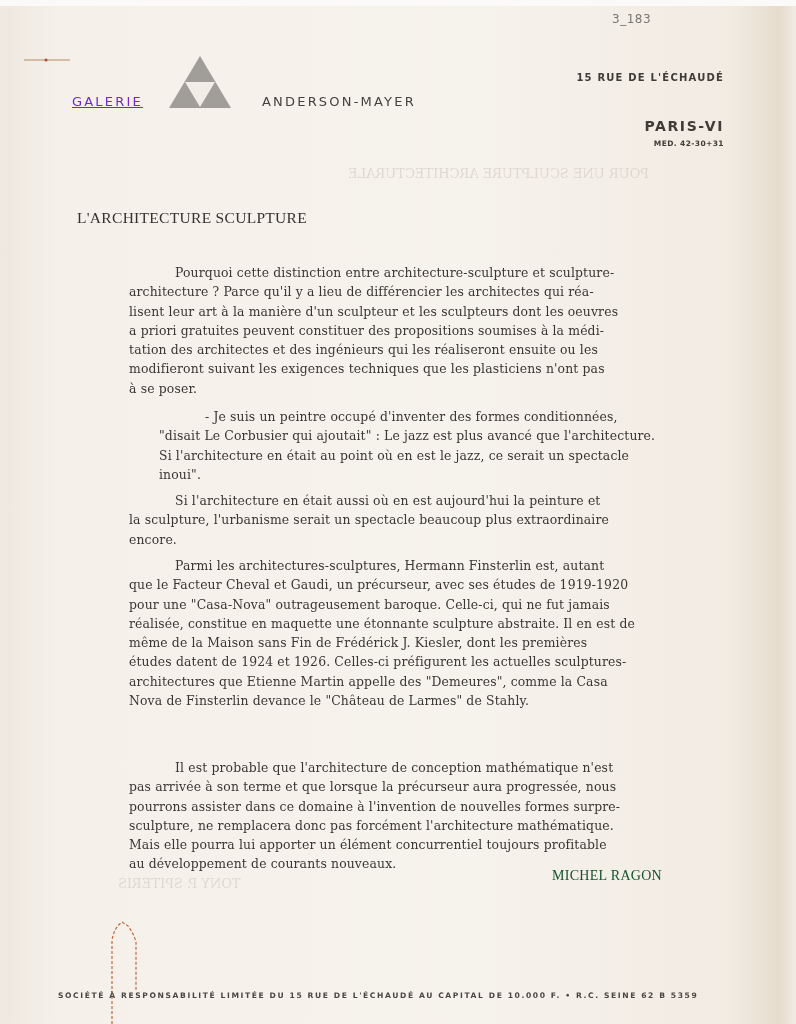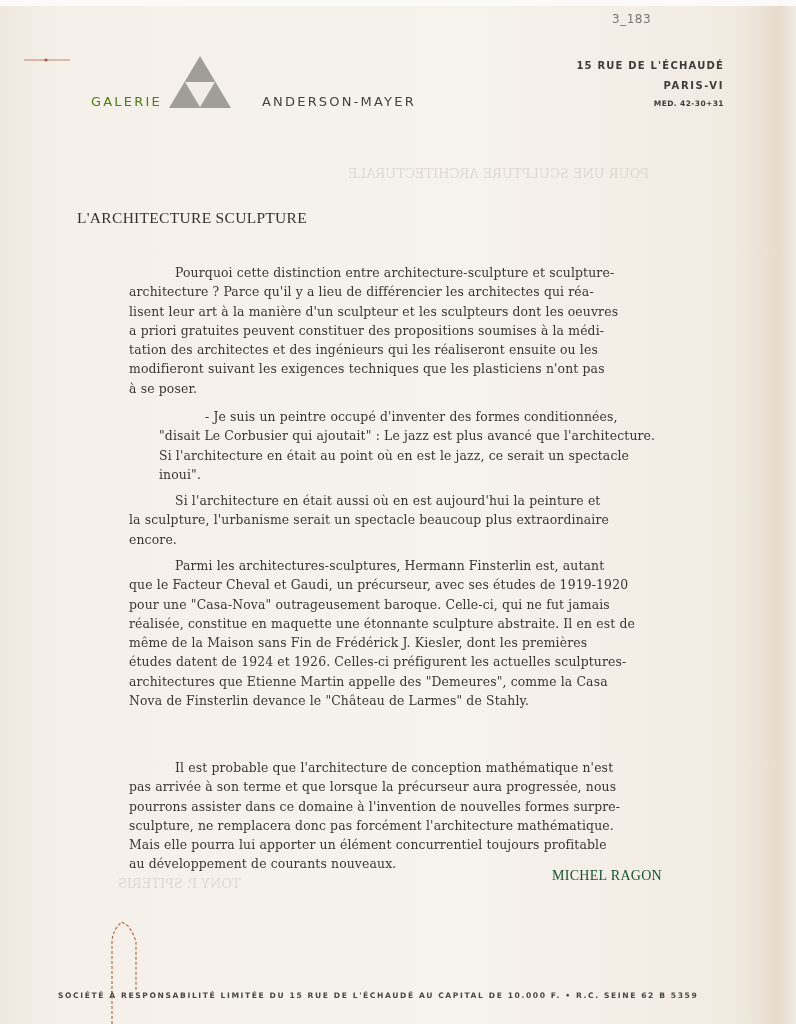--- a/index.html
+++ b/index.html
@@ -16,35 +16,35 @@
   }
   .edge-top { position:absolute; left:0; top:0; width:796px; height:6px; background:#fbfaf8; }
   .handwritten {
     position: absolute; left: 612px; top: 12px;
     font-family: "DejaVu Sans", sans-serif; font-size: 12px; color: #7a7672; letter-spacing: 0.5px;
   }
   .rust-mark { position:absolute; left: 22px; top: 57px; width: 50px; height: 6px; }
   .rust-mark2 { position:absolute; left:110px; top: 910px; width: 50px; height: 114px; }
 
   .gallery-left {
-    position: absolute; left: 91px; top: 94px;
-    font-family: "DejaVu Sans", sans-serif; font-size: 13px; letter-spacing: 2.2px; color: #4d7c0f;
+    position: absolute; left: 72px; top: 94px;
+    font-family: "DejaVu Sans", sans-serif; font-size: 13px; letter-spacing: 2.2px; color: #6d28d9; text-decoration: underline;
   }
   .gallery-right {
     position: absolute; left: 262px; top: 94px;
     font-family: "DejaVu Sans", sans-serif; font-size: 13px; letter-spacing: 2.2px; color: #45413d;
   }
   .logo { position: absolute; left: 169px; top: 56px; width: 62px; height: 52px; }
 
   .address {
-    position: absolute; right: 72px; top: 56px; text-align: right;
+    position: absolute; right: 72px; top: 68px; text-align: right;
     font-family: "DejaVu Sans", sans-serif; font-weight: bold; color: #3f3b37;
   }
   .address .l1 { font-size: 10px; letter-spacing: 1.2px; line-height: 20px; }
-  .address .l2 { font-size: 10px; letter-spacing: 1.6px; line-height: 20px; }
+  .address .l2 { font-size: 14px; letter-spacing: 1.6px; line-height: 20px; margin-top: 28px; }
   .address .l3 { font-size: 7.5px; letter-spacing: 0.4px; line-height: 16px; }
 
   .bleed {
     position: absolute; color: #d9d3cb; font-family: "DejaVu Serif", serif;
     font-size: 13px; transform: scaleX(-1); white-space: nowrap; opacity: 0.8;
   }
 
   .doc-title {
     position: absolute; left: 77px; top: 209px;
     font-family: "Liberation Serif", serif; font-size: 15.5px; letter-spacing: 0.3px; color: #35312d;

